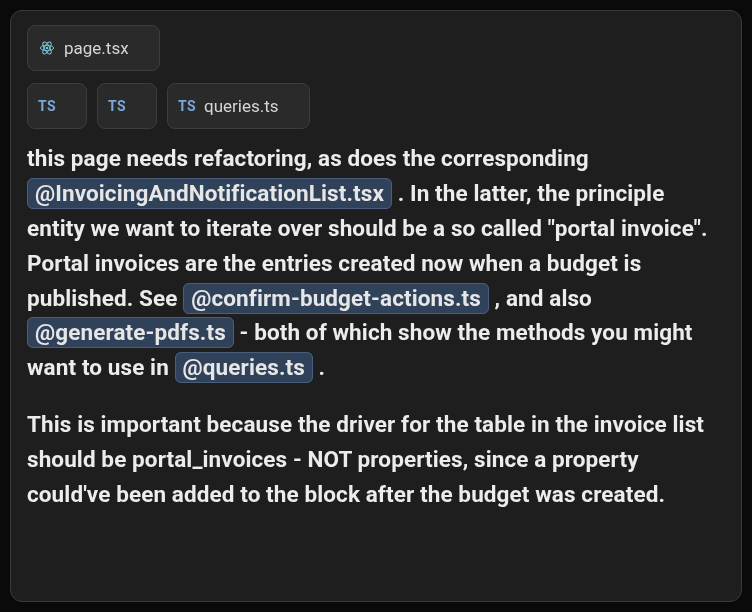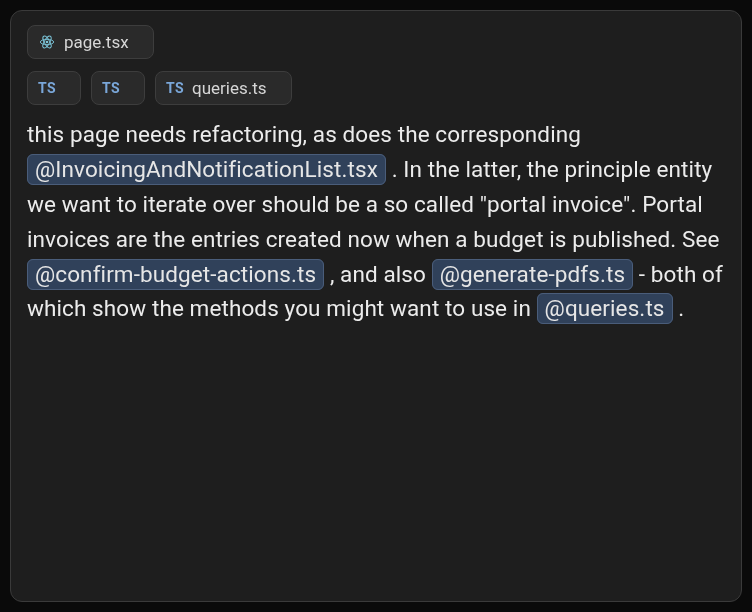--- a/index.html
+++ b/index.html
@@ -26,25 +26,25 @@
     gap: 10px;
     margin-bottom: 12px;
   }
   .tab {
     display: inline-flex;
     align-items: center;
     gap: 8px;
     background: #2a2a2a;
     border: 1px solid #3d3d3d;
     border-radius: 8px;
-    padding: 6px 24px 6px 10px;
+    padding: 6px 30px 6px 10px;
     color: #d6d6d6;
     font-size: 17px;
     line-height: 1;
-    height: 34px;
+    height: 46px;
     cursor: pointer;
   }
   .tab .icon {
     display: inline-flex;
     align-items: center;
     justify-content: center;
     width: 18px;
     height: 18px;
     flex-shrink: 0;
   }
@@ -59,20 +59,21 @@
   }
   .body-text {
     font-size: 22.5px;
     line-height: 1.55;
     color: #ececec;
     font-weight: 400;
     letter-spacing: 0.1px;
   }
   .body-text p {
     margin-bottom: 22px;
+    font-weight: bold;
   }
   .mention {
     display: inline;
     background: #30415a;
     border: 1px solid #4a5d7a;
     border-radius: 6px;
     padding: 1px 7px 2px 7px;
     color: #e6e6e6;
     white-space: normal;
     -webkit-box-decoration-break: clone;
@@ -117,15 +118,16 @@
       <span>this page needs refactoring, as does the corresponding </span>
       <span class="mention">@InvoicingAndNotificationList.tsx</span>
       <span> . In the latter, the principle entity we want to iterate over should be a so called "portal invoice". Portal invoices are the entries created now when a budget is published. See </span>
       <span class="mention">@confirm-budget-actions.ts</span>
       <span> , and also </span>
       <span class="mention">@generate-pdfs.ts</span>
       <span> - both of which show the methods you might want to use in </span>
       <span class="mention">@queries.ts</span>
       <span> .</span>
     </p>
+    <p>This is important because the driver for the table in the invoice list should be portal_invoices - NOT properties, since a property could've been added to the block after the budget was created.</p>
   </div>
 
 </div>
 
 </body></html>

